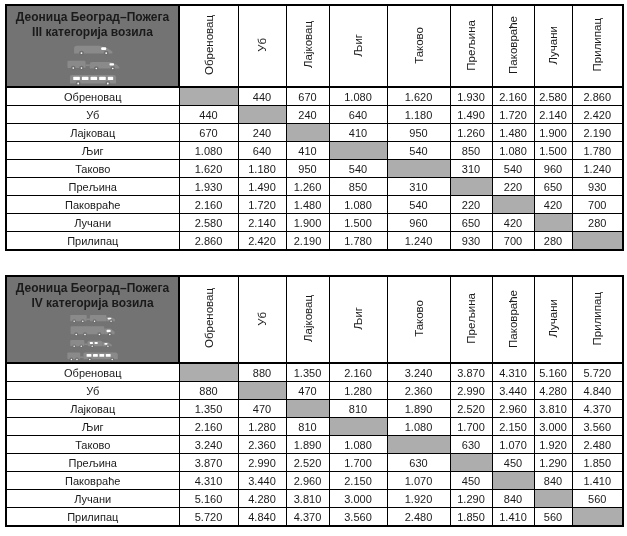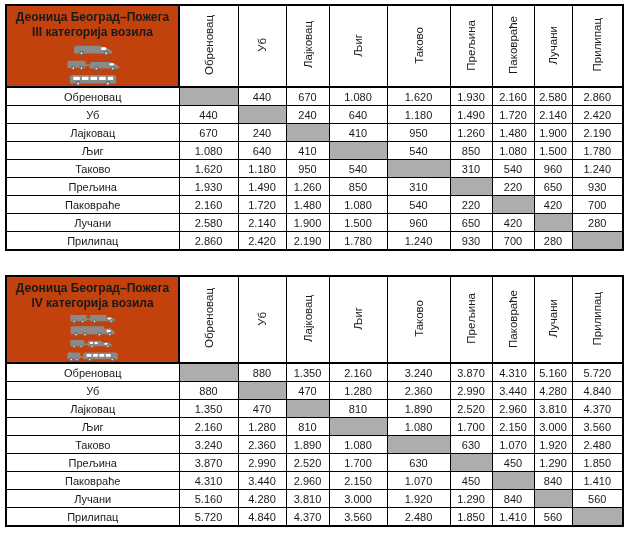--- a/index.html
+++ b/index.html
@@ -19,21 +19,21 @@
     font-size:11px;
     color:#1a1a1a;
     text-align:center;
     padding:0;
     overflow:hidden;
   }
   table.toll thead td { border-bottom:2.5px solid #000; }
   td.title-cell {
     border-right:2px solid #000 !important;
     vertical-align:top;
-    background:#c2410c;
+    background:#737373;
   }
   .ttl {
     font-weight:bold;
     font-size:12px;
     text-align:center;
     line-height:15px;
     color:#1a1a1a;
   }
   .ttl.first { margin-top:4px; }
   .icon-stack {

